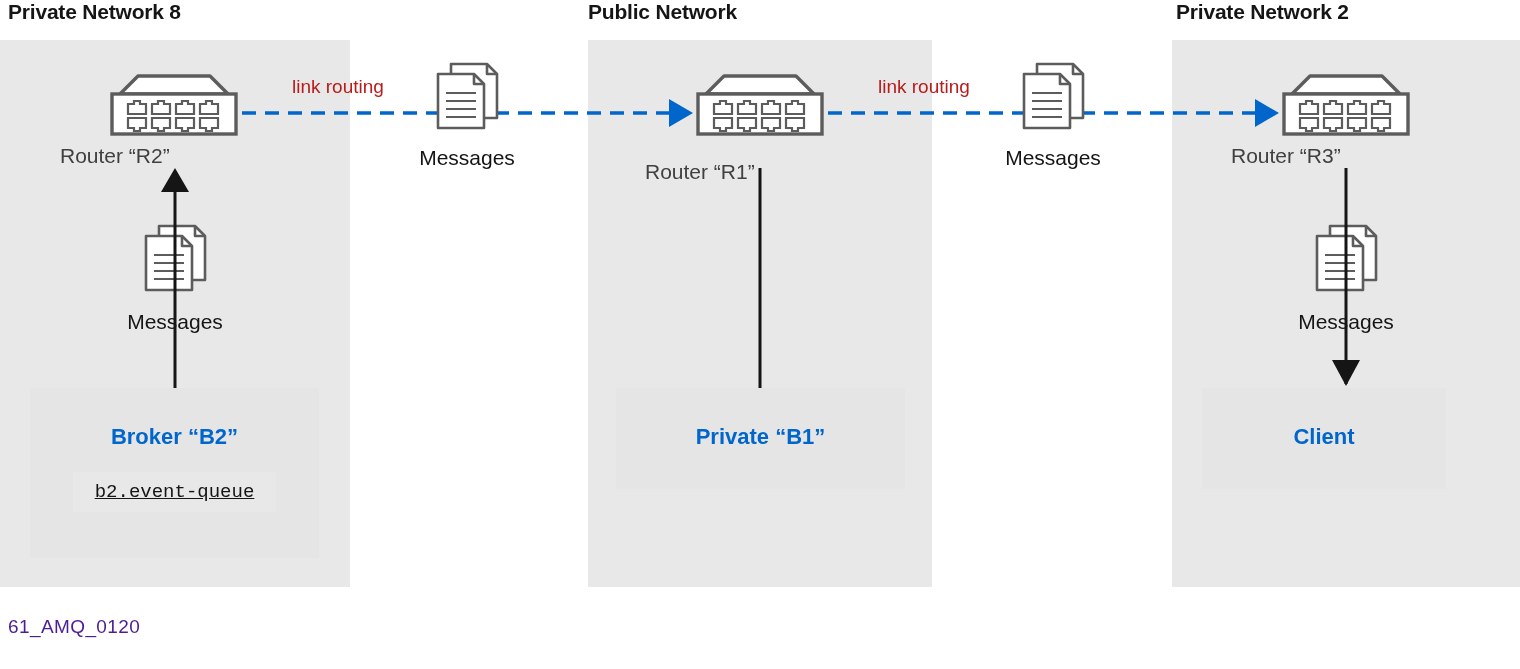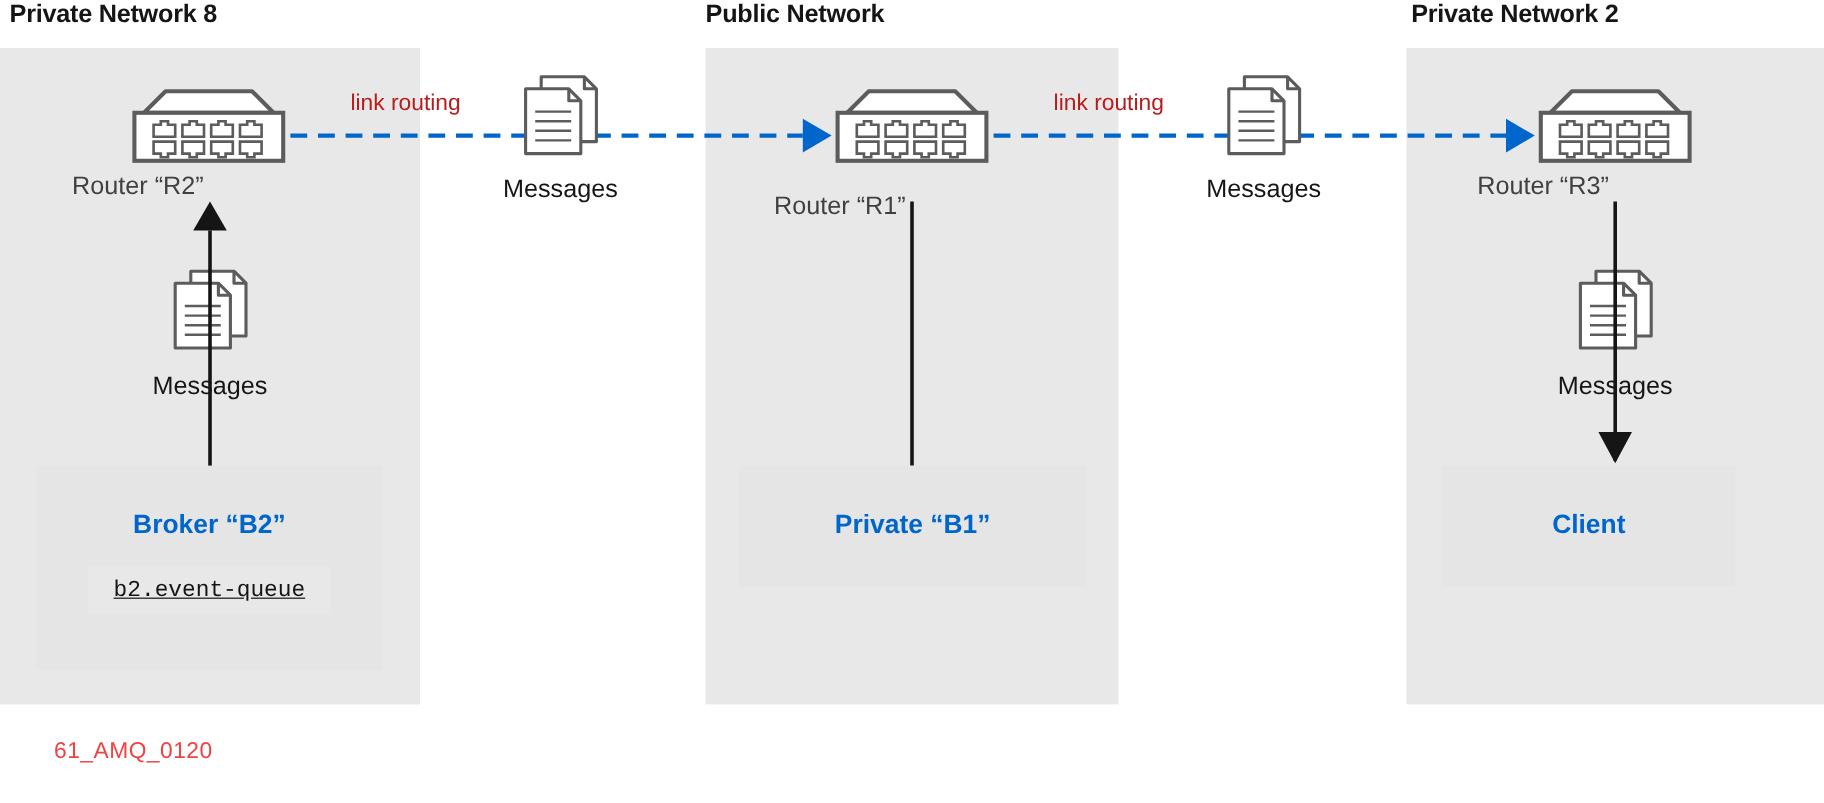--- a/index.html
+++ b/index.html
@@ -131,24 +131,23 @@
     width: 1520px; height: 669px;
     pointer-events: none;
     z-index: 4;
   }
 
   
   #caption {
     position: absolute;
     left: 8px; top: 616px;
     font-size: 19px;
-    color: #ef4444;
+    color: #4c1d95;
     letter-spacing: 0.4px;
     white-space: nowrap;
-    margin-left: 37px;
   }
 </style>
 </head>
 <body>
 
 <div id="stage">
 
   <div class="zone" id="zone-private1"></div>
   <div class="zone" id="zone-public"></div>
   <div class="zone" id="zone-private2"></div>

